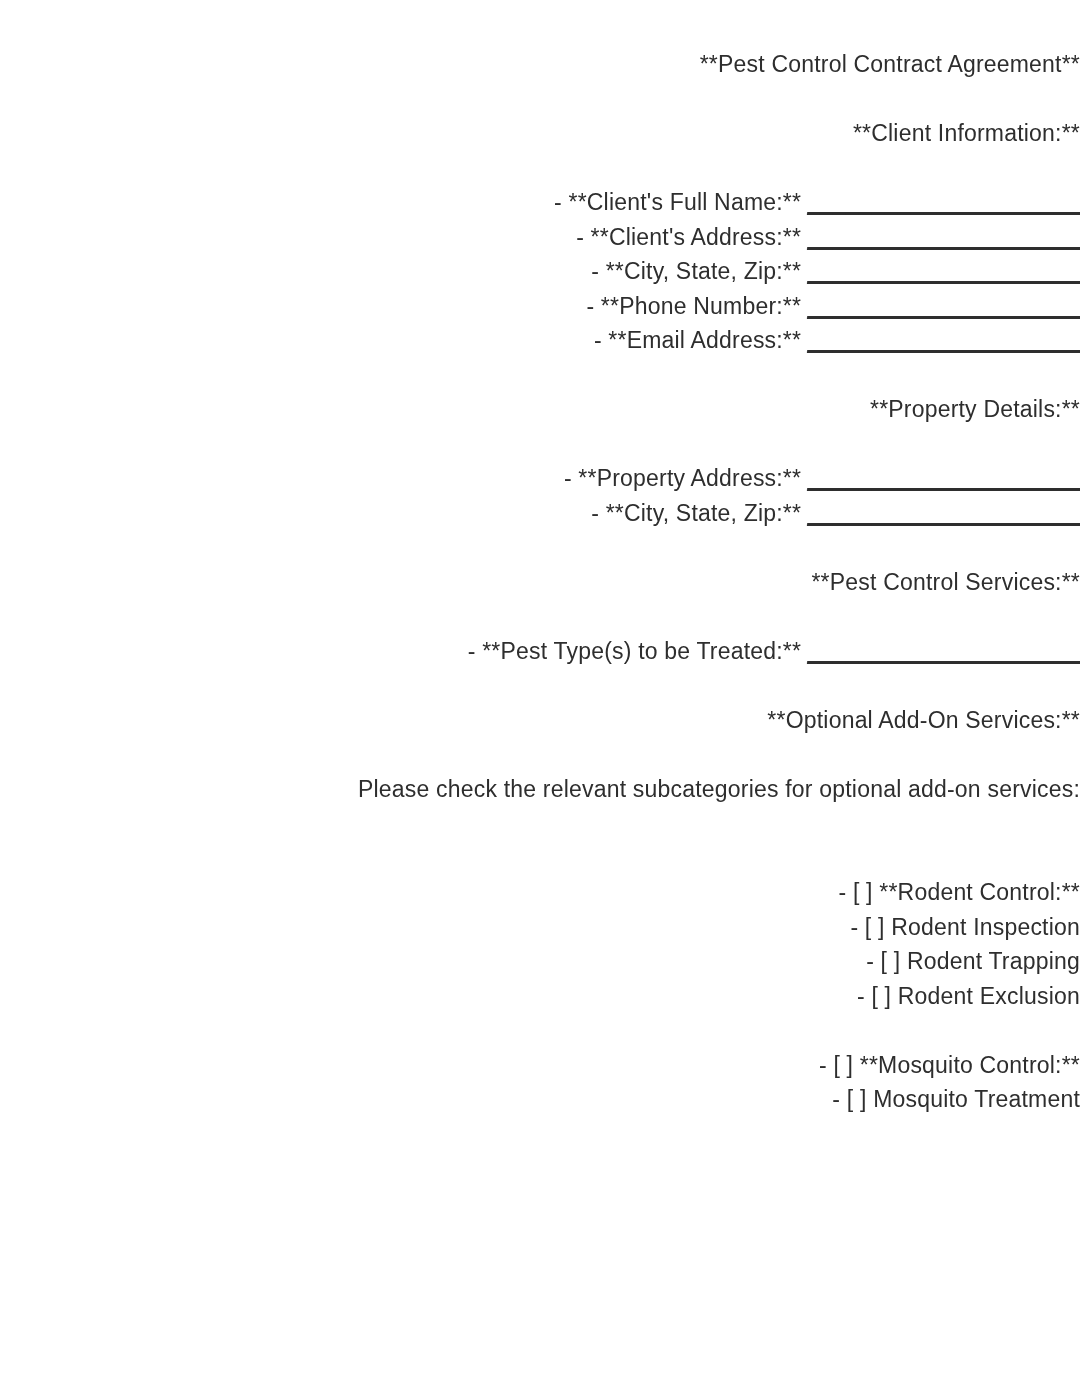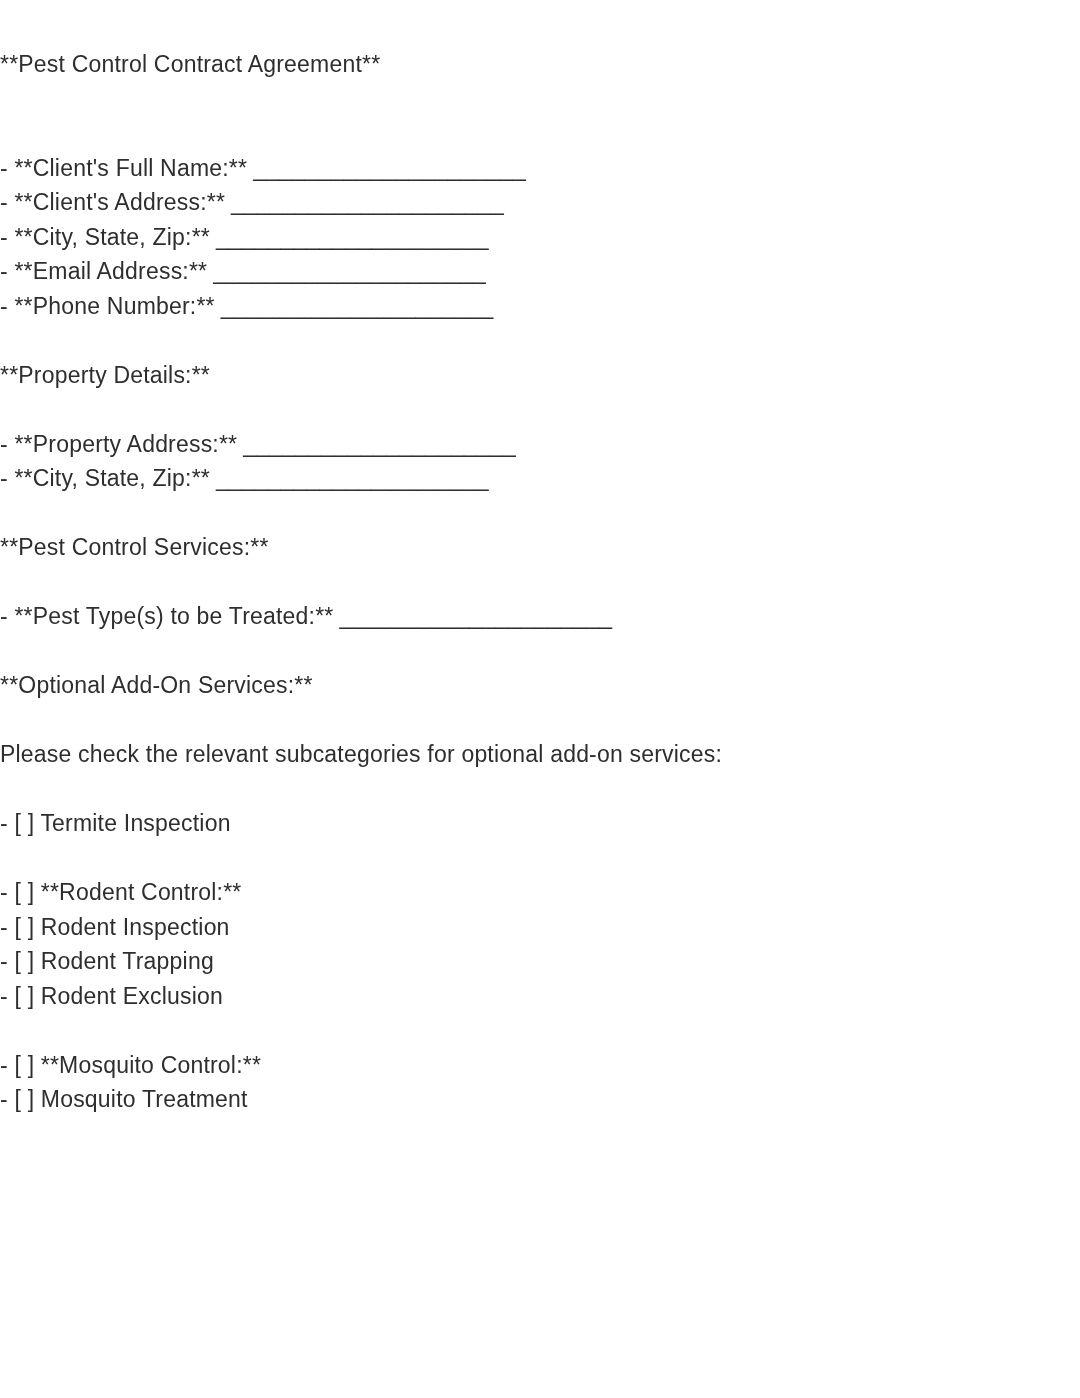--- a/index.html
+++ b/index.html
@@ -15,52 +15,54 @@
     font-size: 23px;
     line-height: 34.5px;
     color: #2e2e2e;
     letter-spacing: 0.2px;
   }
   .doc {
     box-sizing: border-box;
     width: 1080px;
     height: 1398px;
     padding-top: 47px;
-    text-align: left;
+    text-align: right;
   }
   .line {
     height: 34.5px;
     white-space: nowrap;
   }
   .spacer {
     height: 34.5px;
   }
   .label, .heading, .instruction {
     white-space: pre;
   }
   .blank {
     white-space: pre;
     margin-left: 6px;
+    text-decoration: underline;
   }
 </style>
 </head>
 <body>
 
 <div class="doc">
 
   <div class="line heading">**Pest Control Contract Agreement**</div>
   <div class="spacer"></div>
 
+  <div class="line heading">**Client Information:**</div>
   <div class="spacer"></div>
 
   <div class="line"><span class="label">- **Client's Full Name:**</span><span class="blank">_____________________</span></div>
   <div class="line"><span class="label">- **Client's Address:**</span><span class="blank">_____________________</span></div>
   <div class="line"><span class="label">- **City, State, Zip:**</span><span class="blank">_____________________</span></div>
+  <div class="line"><span class="label">- **Phone Number:**</span><span class="blank">_____________________</span></div>
   <div class="line"><span class="label">- **Email Address:**</span><span class="blank">_____________________</span></div>
-  <div class="line"><span class="label">- **Phone Number:**</span><span class="blank">_____________________</span></div>
   <div class="spacer"></div>
 
   <div class="line heading">**Property Details:**</div>
   <div class="spacer"></div>
 
   <div class="line"><span class="label">- **Property Address:**</span><span class="blank">_____________________</span></div>
   <div class="line"><span class="label">- **City, State, Zip:**</span><span class="blank">_____________________</span></div>
   <div class="spacer"></div>
 
   <div class="line heading">**Pest Control Services:**</div>
@@ -68,21 +70,20 @@
 
   <div class="line"><span class="label">- **Pest Type(s) to be Treated:**</span><span class="blank">_____________________</span></div>
   <div class="spacer"></div>
 
   <div class="line heading">**Optional Add-On Services:**</div>
   <div class="spacer"></div>
 
   <div class="line instruction">Please check the relevant subcategories for optional add-on services:</div>
   <div class="spacer"></div>
 
-  <div class="line">- [ ] Termite Inspection</div>
   <div class="spacer"></div>
 
   <div class="line heading">- [ ] **Rodent Control:**</div>
   <div class="line">- [ ] Rodent Inspection</div>
   <div class="line">- [ ] Rodent Trapping</div>
   <div class="line">- [ ] Rodent Exclusion</div>
   <div class="spacer"></div>
 
   <div class="line heading">- [ ] **Mosquito Control:**</div>
   <div class="line">- [ ] Mosquito Treatment</div>

